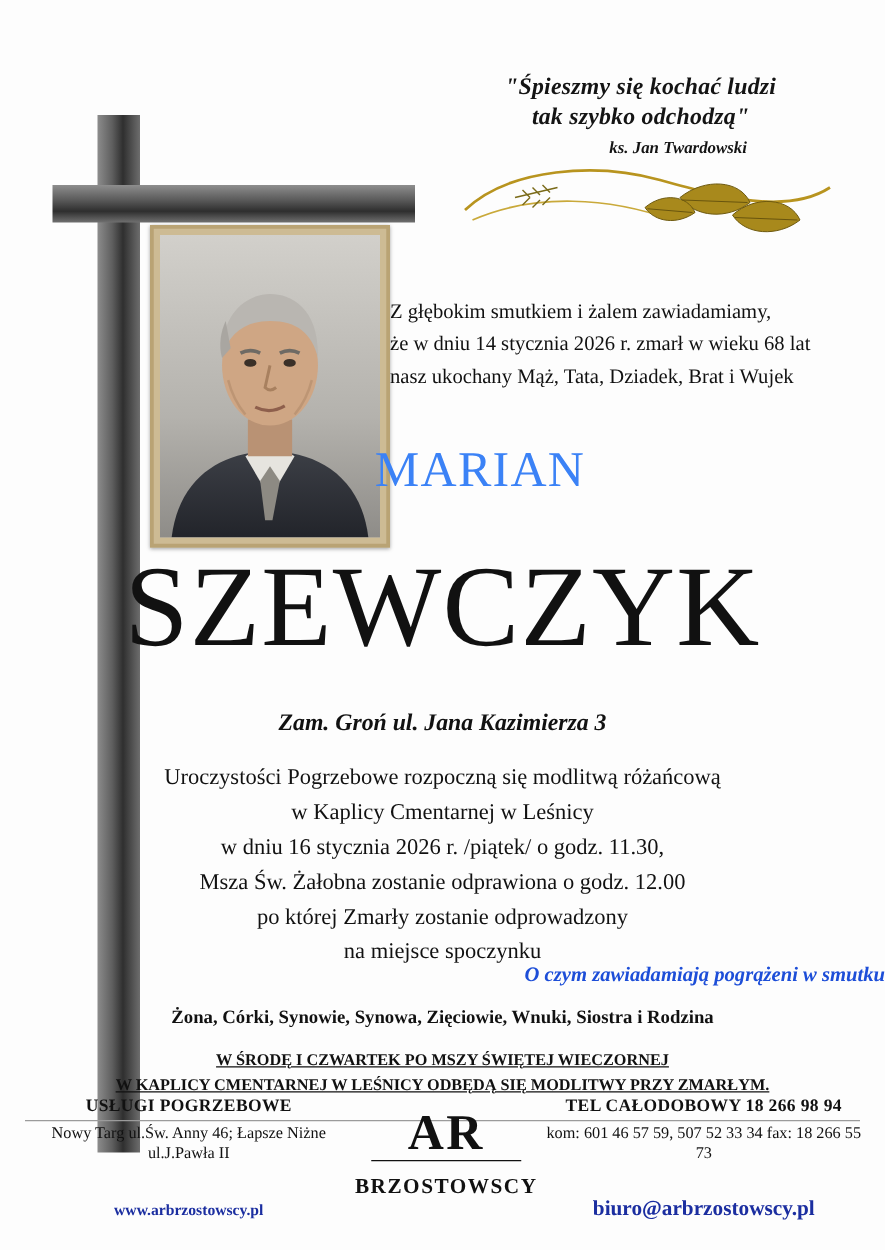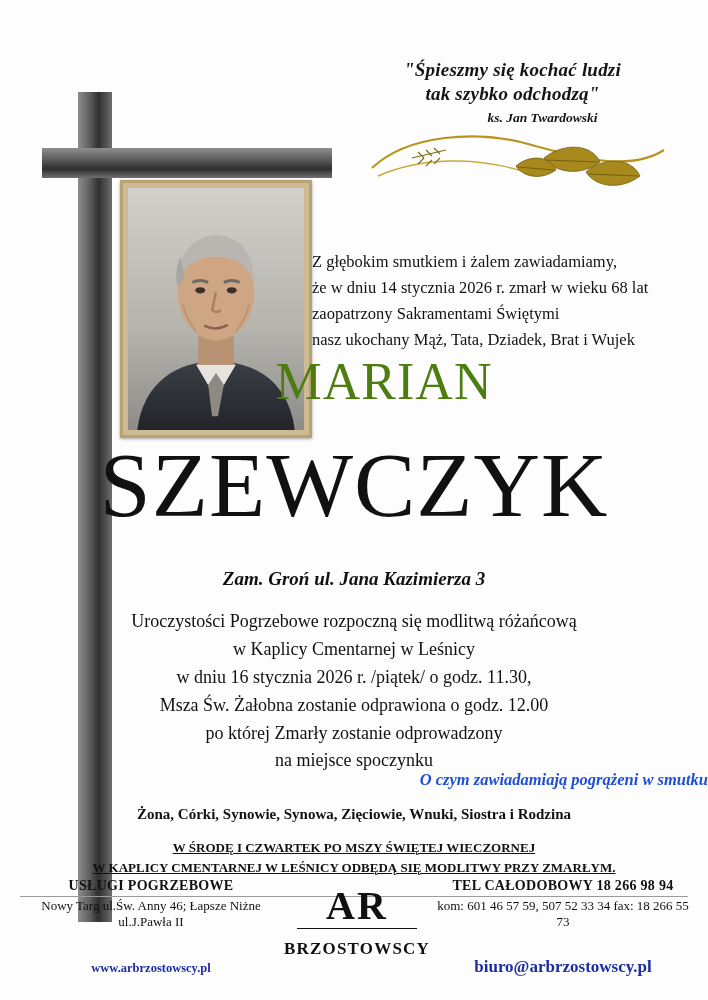--- a/index.html
+++ b/index.html
@@ -110,36 +110,35 @@
 
   
   .announce {
     position: absolute;
     left: 312px;
     top: 236px;
     width: 364px;
     font-size: 16.5px;
     line-height: 1.57;
     color: #111;
-    margin-top: 13px;
   }
   .announce div { white-space: nowrap; }
 
   
   .name-first {
     position: absolute;
     left: 0;
     top: 352px;
     width: 708px;
     text-align: center;
     padding-left: 60px;
     box-sizing: border-box;
-    font-size: 52px;
+    font-size: 40px;
     letter-spacing: 1px;
-    color: #4d7c0f;
+    color: #3b82f6;
     font-family: "Liberation Serif", serif;
   }
   .name-last {
     position: absolute;
     left: 0;
     top: 432px;
     width: 708px;
     text-align: center;
     font-size: 92px;
     letter-spacing: 1px;
@@ -387,21 +386,20 @@
 
         <path d="M56 118 Q 60 134, 70 146" stroke="#b58f6e" stroke-width="2" fill="none" opacity="0.7"></path>
         <path d="M124 118 Q 120 134, 110 146" stroke="#b58f6e" stroke-width="2" fill="none" opacity="0.7"></path>
       </svg>
     </div>
   </div>
 
   <div class="announce">
     <div>Z głębokim smutkiem i żalem zawiadamiamy,</div>
     <div>że w dniu 14 stycznia 2026 r. zmarł w wieku 68 lat</div>
-    <div>zaopatrzony Sakramentami Świętymi</div>
     <div>nasz ukochany Mąż, Tata, Dziadek, Brat i Wujek</div>
   </div>
 
   <div class="name-first">MARIAN</div>
   <div class="name-last">SZEWCZYK</div>
 
   <div class="address">Zam. Groń ul. Jana Kazimierza 3</div>
 
   <div class="ceremony">
     <div>Uroczystości Pogrzebowe rozpoczną się modlitwą różańcową</div>

